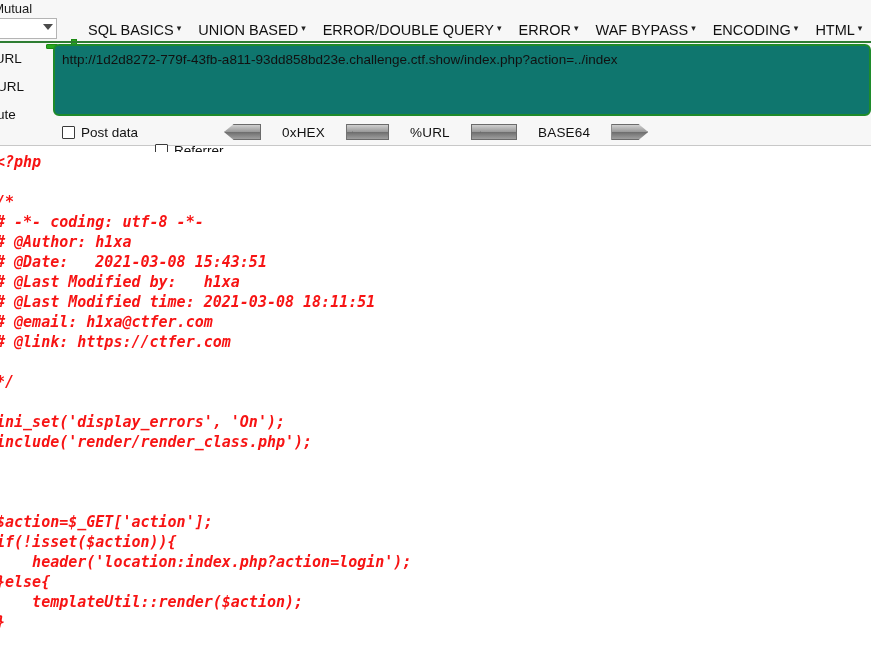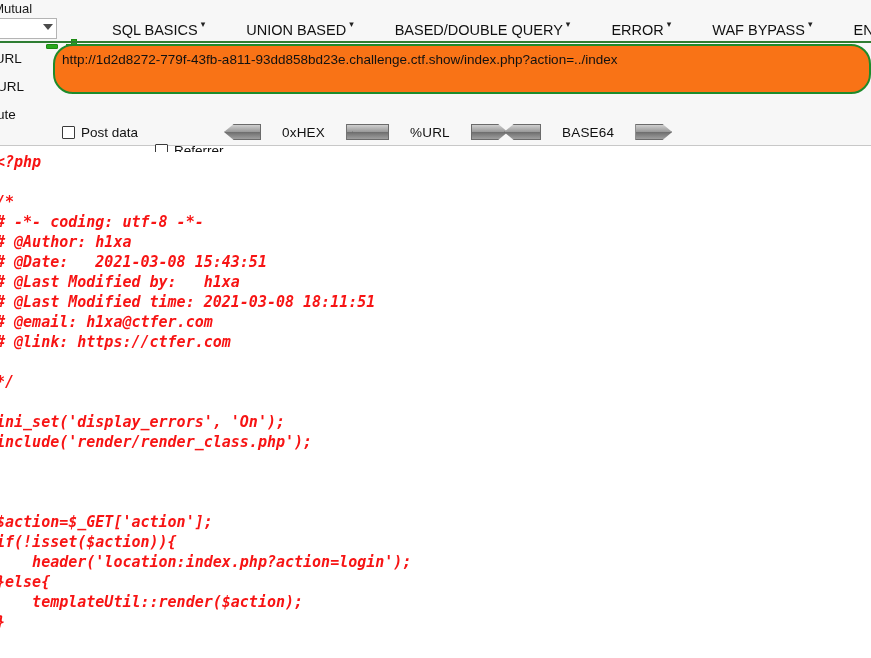--- a/index.html
+++ b/index.html
@@ -62,23 +62,23 @@
   }
   .icon-plus i.h { left: 0; top: 5px; width: 15px; height: 6px; }
   .icon-plus i.v { left: 5px; top: 0px; width: 6px; height: 15px; }
 
   .menu {
     position: absolute; left: 88px; top: 0px;
     display: flex; align-items: center; height: 24px;
     white-space: nowrap;
   }
   .menu-item {
-    display: inline-flex; align-items: flex-start;
+    display: inline-flex; align-items: center;
     font-size: 14.5px; color: #111111;
-    margin-right: 17px; cursor: default; margin-left: 24px;
+    margin-right: 17px; cursor: default;
   }
   .menu-item .caret {
     margin-left: 3px; font-size: 9px; line-height: 1; color: #222;
     transform: translateY(-2px);
   }
 
   .menu-underline {
     position: absolute; left: 0; top: 41px; width: 871px; height: 2px;
     background: #2e7d32;
   }
@@ -94,24 +94,24 @@
     font-family: "Liberation Sans", sans-serif;
     cursor: default; white-space: nowrap;
   }
   .side-btn.b1 { top: 4px; }
   .side-btn.b2 { top: 32px; }
   .side-btn.b3 { top: 60px; }
 
   
   .url-area {
     position: absolute; left: 53px; top: 44px;
-    width: 818px; height: 50px;
-    background: #f97316;
+    width: 818px; height: 72px;
+    background: #0f766e;
     border: 2px solid #1e8b2b;
-    border-radius: 20px;
+    border-radius: 6px;
     box-sizing: border-box;
     padding: 5px 7px;
     font-size: 13.5px;
     color: #111;
     line-height: 17px;
     font-family: "Liberation Sans", sans-serif;
     overflow: hidden;
     resize: none;
     outline: none;
     white-space: pre-wrap;
@@ -143,21 +143,21 @@
     width: 37px; height: 16px; display: inline-block;
     background: linear-gradient(180deg, #cfcfcf 0%, #9a9a9a 48%, #6e6e6e 52%, #9f9f9f 100%);
     border: 1px solid #6b6b6b;
     box-sizing: border-box;
   }
   .arr.left  { clip-path: polygon(0% 50%, 26% 0%, 100% 0%, 100% 100%, 26% 100%); }
   .arr.right { clip-path: polygon(0% 0%, 74% 0%, 100% 50%, 74% 100%, 0% 100%); }
 
   .g-hex   { left: 224px; }
   .g-url   { left: 352px; }
-  .g-b64   { left: 504px; }
+  .g-b64   { left: 480px; }
 
   .repl-input {
     position: absolute; top: 121px; height: 25px;
     background: #ffffff;
     border: 1.5px solid #2e7d32;
     box-sizing: border-box;
     font-size: 13px; font-style: italic; color: #5a5a5a;
     padding: 2px 5px;
     font-family: "Liberation Sans", sans-serif;
     outline: none;
@@ -208,21 +208,21 @@
       <div class="menu">
         <span class="menu-item">
           <span>SQL BASICS</span>
           <span class="caret">▾</span>
         </span>
         <span class="menu-item">
           <span>UNION BASED</span>
           <span class="caret">▾</span>
         </span>
         <span class="menu-item">
-          <span>BASED/DOUBLE QUERY</span>
+          <span>ERROR/DOUBLE QUERY</span>
           <span class="caret">▾</span>
         </span>
         <span class="menu-item">
           <span>ERROR</span>
           <span class="caret">▾</span>
         </span>
         <span class="menu-item">
           <span>WAF BYPASS</span>
           <span class="caret">▾</span>
         </span>

